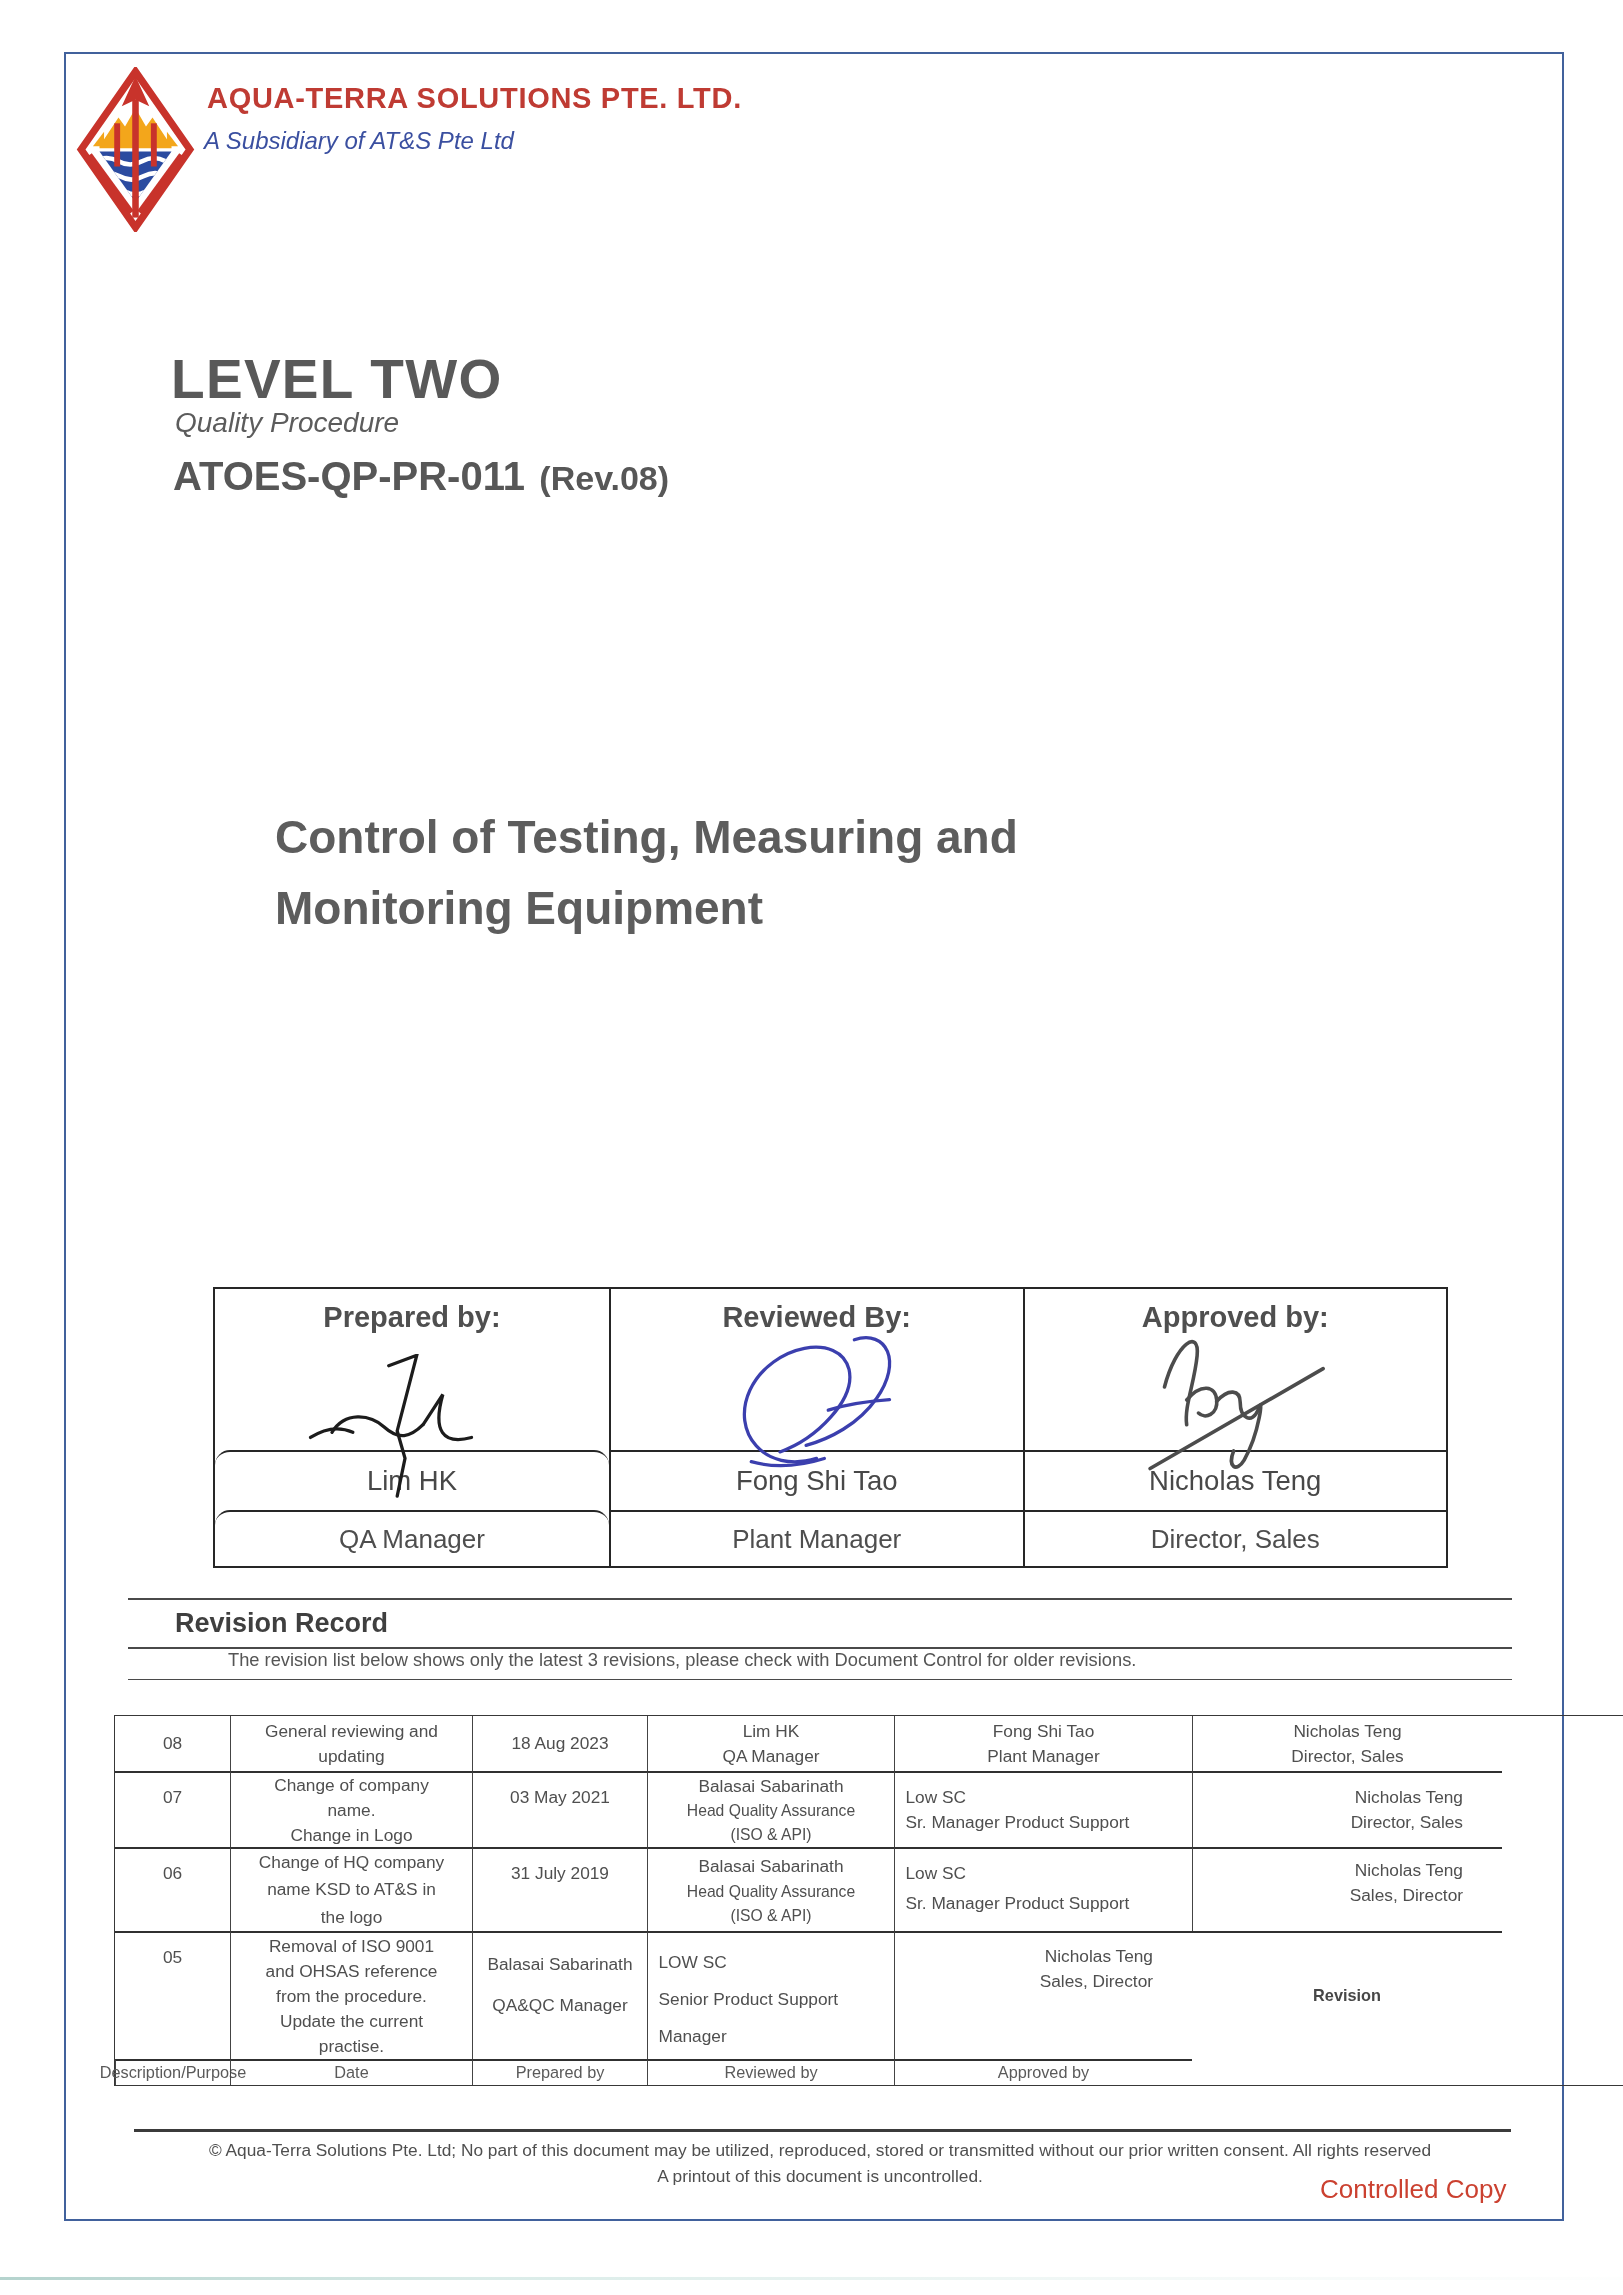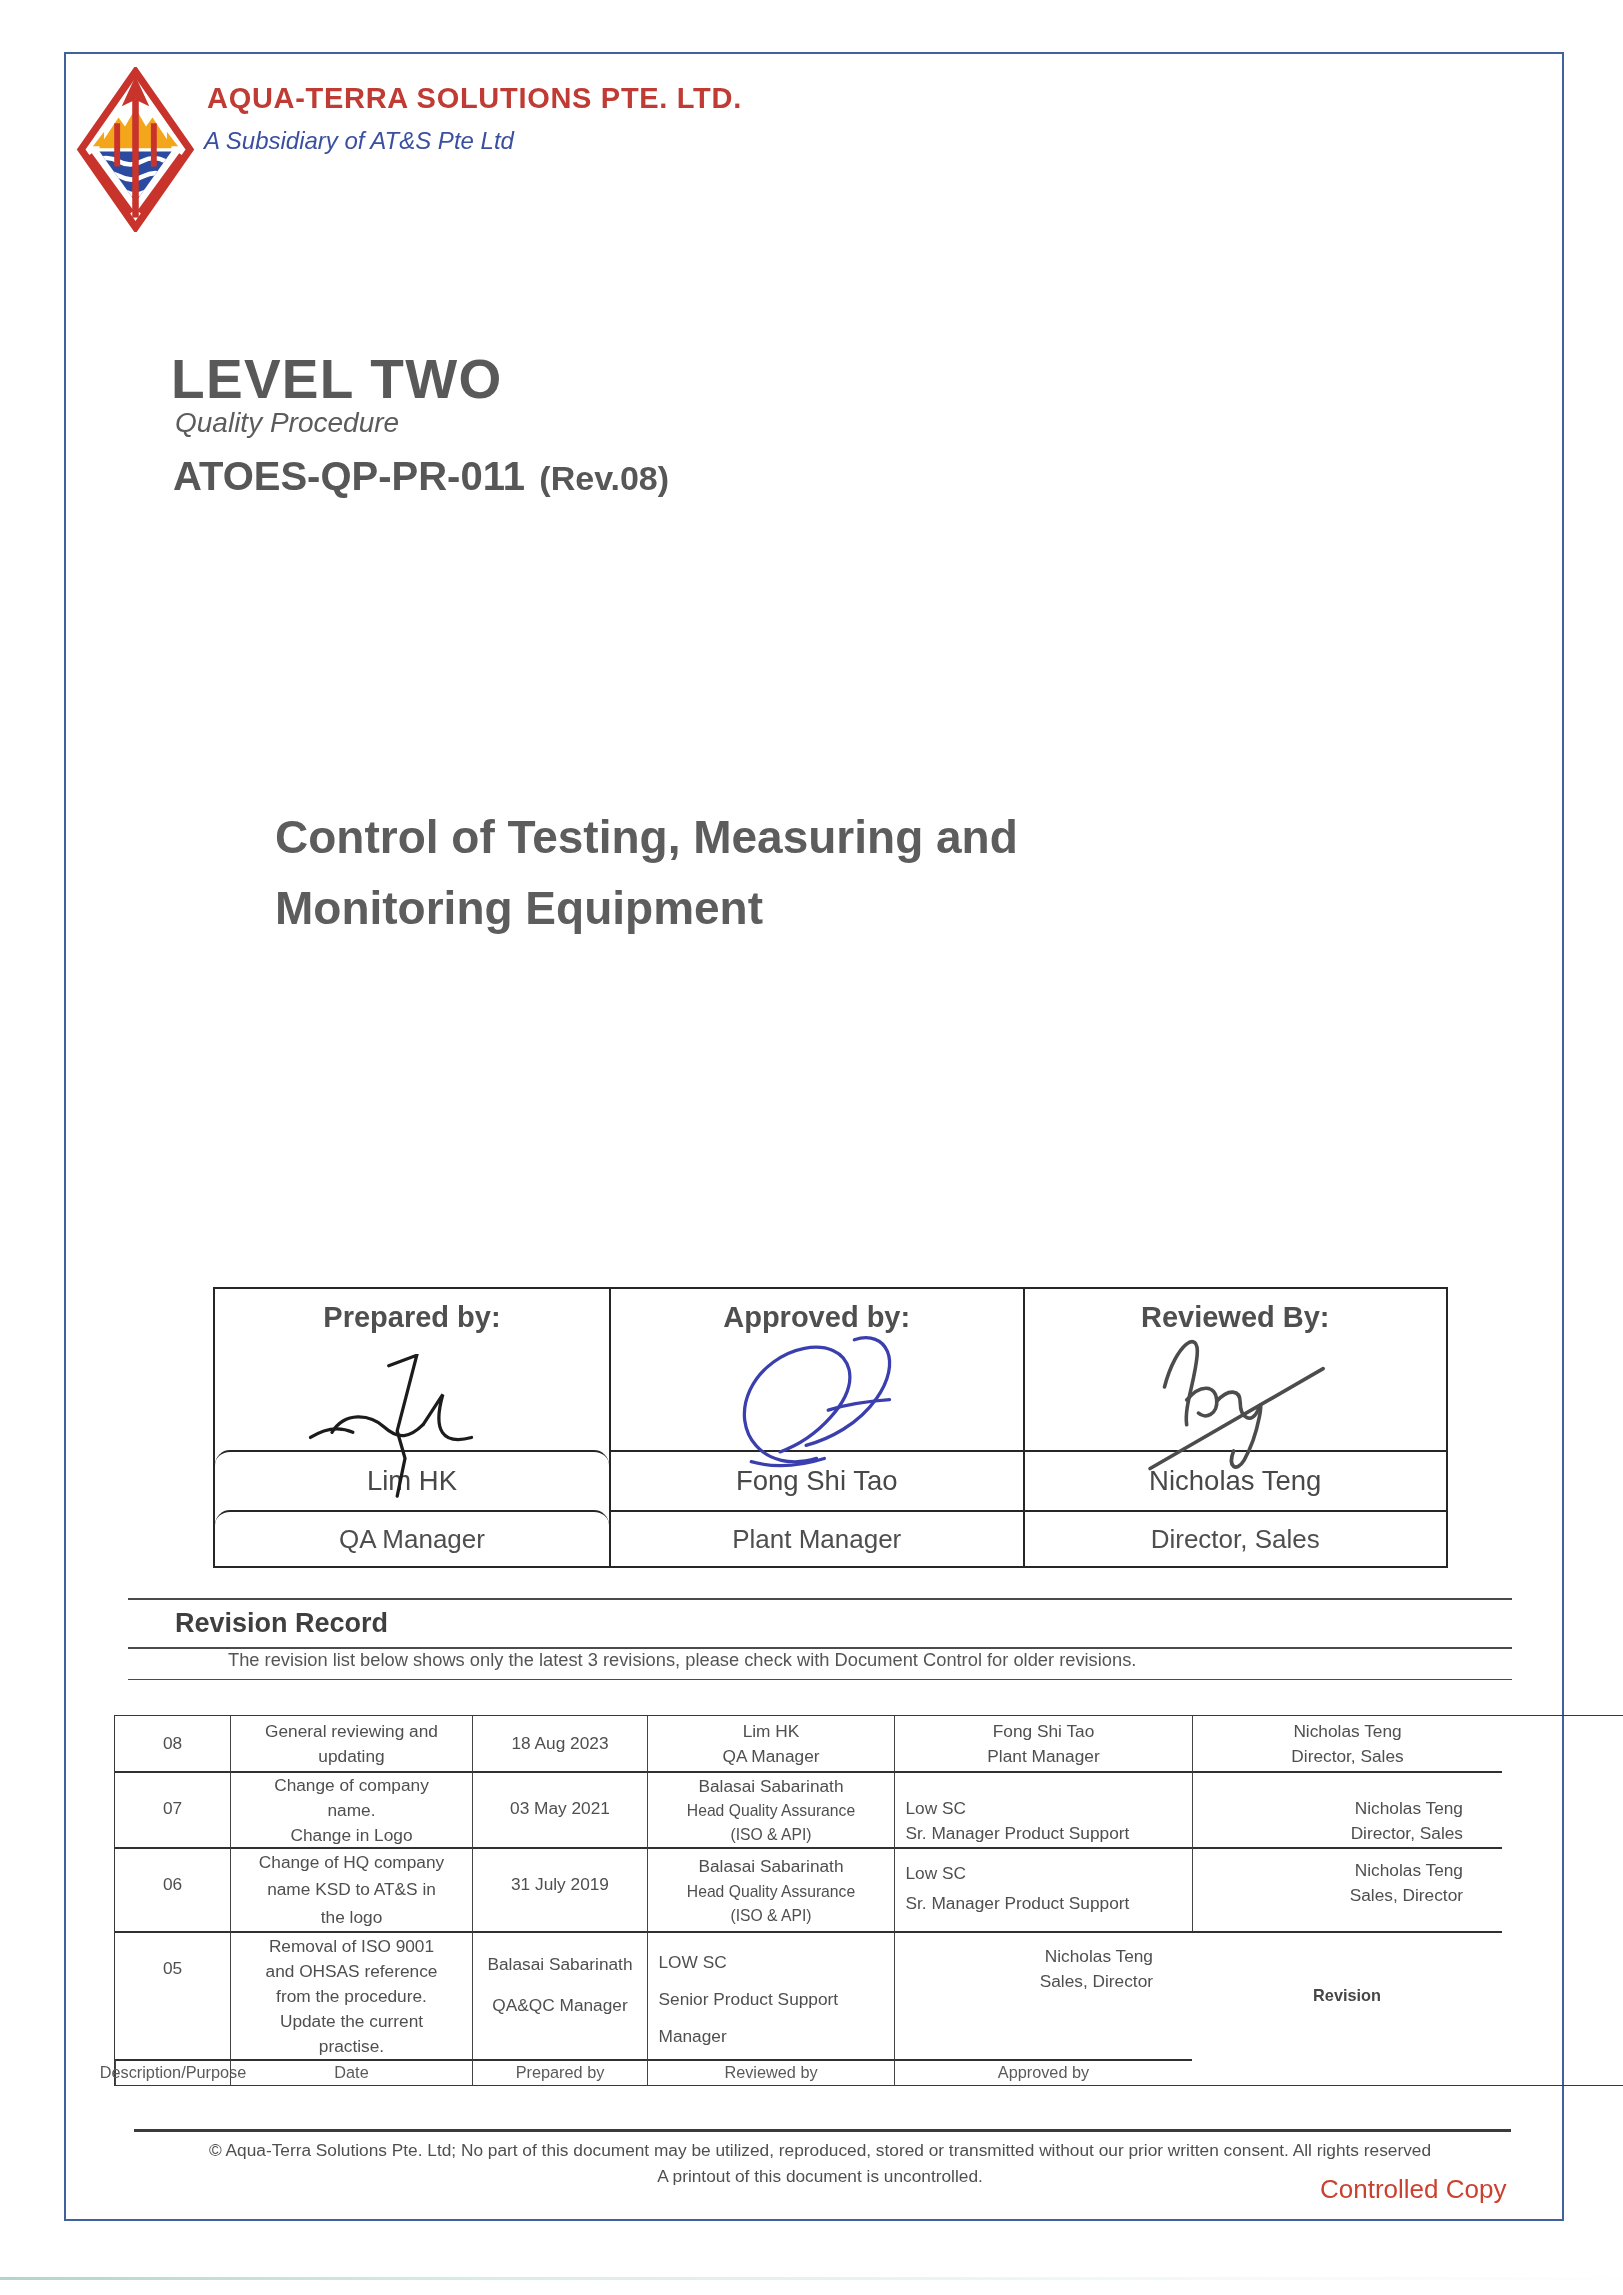--- a/index.html
+++ b/index.html
@@ -41,21 +41,21 @@
 
   
   .rtable{left:114px;top:1715px;width:1517px;border:1.3px solid #383838;box-sizing:border-box;
           display:grid;grid-template-columns:115px 242px 175px 247px 298px 310px;
           grid-template-rows:55px 76px 84px 128px 25.5px;}
   .rc{border-left:1.3px solid #444444;font-size:17.3px;color:#4f4f4f;line-height:25px;
       white-space:pre-line;display:flex;flex-direction:column;justify-content:center;align-items:center;
       text-align:center;padding:1.3px 5.2px;box-sizing:border-box;overflow:visible;}
   .rc.c0{border-left:none;}
   .rc.rt{border-top:2px solid #303030;}
-  .rc.top{justify-content:flex-start;padding-top:23px;}
+  .rc.top{justify-content:flex-start;padding-top:12px;}
   .rc.left{align-items:flex-start;text-align:left;padding-left:10.5px;}
   .rc.right{align-items:flex-end;text-align:right;padding-right:39px;}
   .rc .sub{font-size:15.7px;line-height:24px;white-space:pre-line;display:block;}
   .rc.gap{line-height:41px;}
   .rc.gap2{line-height:37px;}
   .rfoot{font-size:16.3px;color:#5a5a5a;line-height:19.6px;}
   .rfoot.b{font-weight:bold;color:#474747;}
 
   
   .foot-line{left:134px;top:2129px;width:1377px;height:2.6px;background:#3b3b3b;}
@@ -104,24 +104,24 @@
   </div>
 
   <div class="abs title">Control of Testing, Measuring and
 Monitoring Equipment</div>
 
   <div class="abs sig-table">
     <div class="sig-cell hdr c0">
       <span class="sig-head">Prepared by:</span>
     </div>
     <div class="sig-cell hdr">
+      <span class="sig-head">Reviewed By:</span>
+    </div>
+    <div class="sig-cell hdr">
       <span class="sig-head">Approved by:</span>
-    </div>
-    <div class="sig-cell hdr">
-      <span class="sig-head">Reviewed By:</span>
     </div>
 
     <div class="sig-cell r1 c0">
       <span class="sig-name">Lim HK</span>
     </div>
     <div class="sig-cell r1">
       <span class="sig-name">Fong Shi Tao</span>
     </div>
     <div class="sig-cell r1">
       <span class="sig-name">Nicholas Teng</span>

